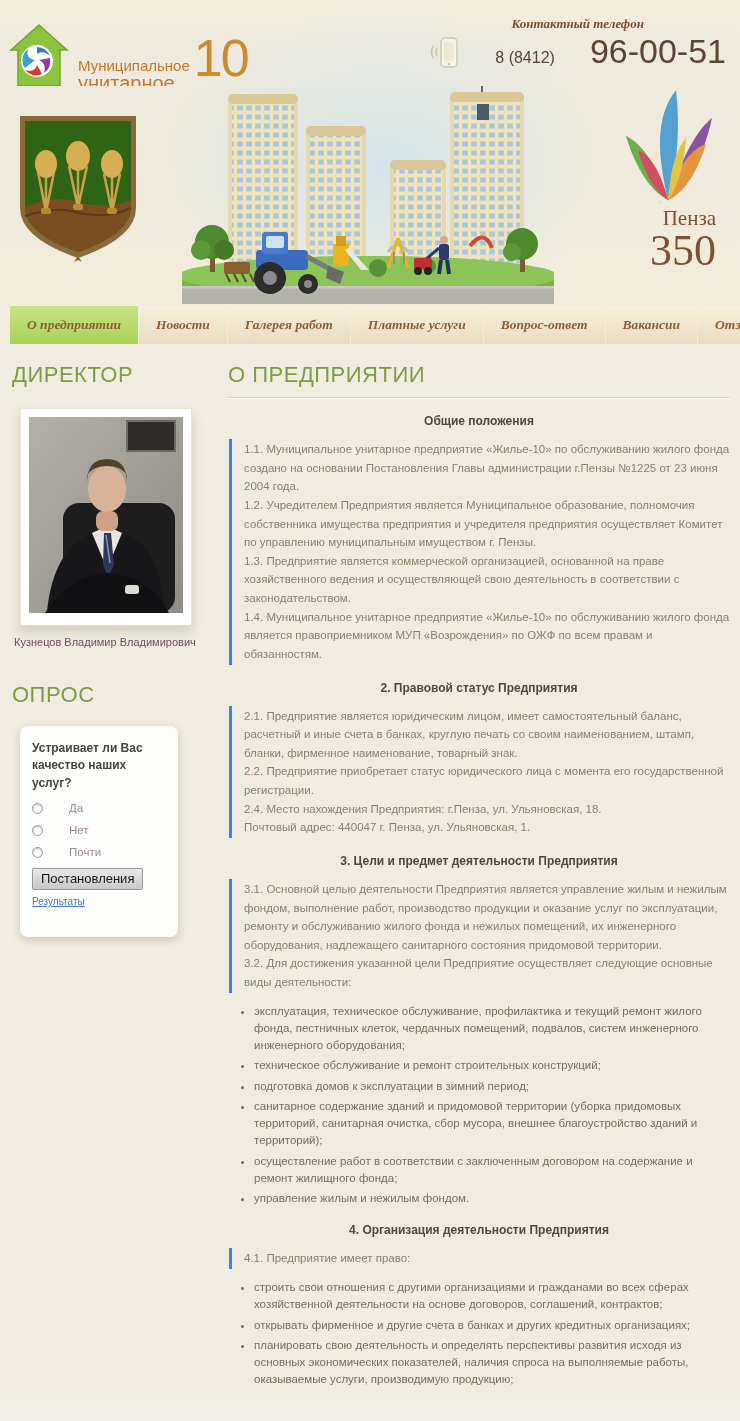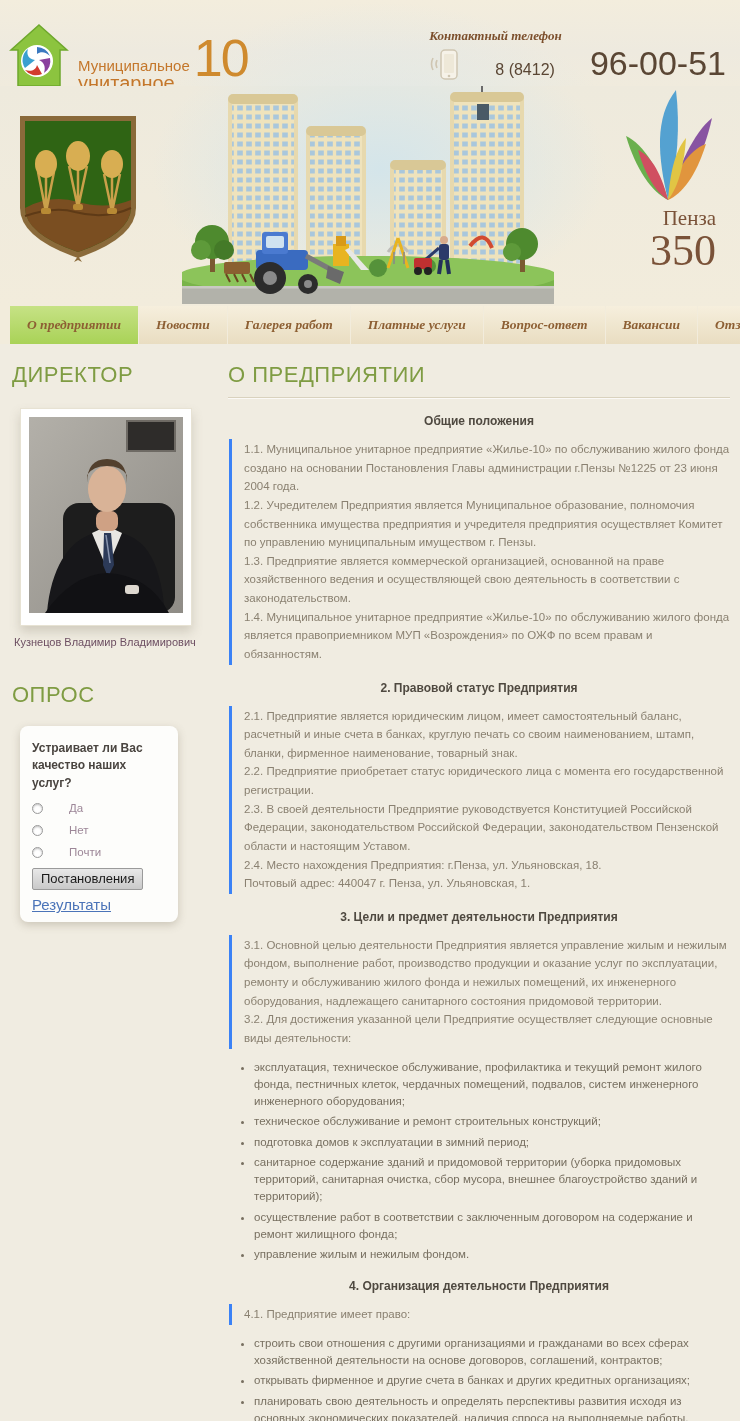--- a/index.html
+++ b/index.html
@@ -8,21 +8,21 @@
 
   
   .site-header { position:relative; height:86px; background:linear-gradient(180deg,#f3eddd 0%,#eeeadf 60%,#f0ebdd 100%); overflow:hidden; }
   .sky-wash { position:absolute; left:120px; top:0; width:520px; height:200px; background:radial-gradient(ellipse at 50% 90%, #d9e7ec 0%, rgba(217,231,236,0) 70%); pointer-events:none; }
   .brand { position:absolute; left:8px; top:10px; display:flex; align-items:center; }
   .brand-text { margin-left:8px; color:#c4772b; line-height:1.02;margin-top:48px; }
   .brand-l1 { font-size:15px; }
   .brand-l2 { font-size:20px; }
   .brand-l3 { font-size:13px; }
   .brand-num { font-size:52px; color:#cf8a2e; font-weight:400; margin-left:4px; line-height:0.9; letter-spacing:-2px; }
-  .contact { position:absolute; right:14px; top:28px; text-align:left; }
+  .contact { position:absolute; right:14px; top:16px; text-align:center; }
   .contact-label { font-family:"Liberation Serif", serif; font-style:italic; font-weight:bold; font-size:13px; color:#7c4f2c; }
   .phone-row { display:flex; align-items:baseline; justify-content:flex-end; margin-top:2px;gap:31px; }
   .phone-icon-wrap { align-self:center; margin-right:5px; }
   .phone-prefix { font-size:16px; color:#5a4634; }
   .phone-number { font-size:34px; color:#5a4634; letter-spacing:0; margin-left:4px; line-height:1; }
 
   
   .banner { position:relative; height:220px; background:linear-gradient(180deg,#eeeadd 0%,#f2ecdc 100%); overflow:hidden; }
   .banner .sky { position:absolute; left:150px; top:-60px; width:460px; height:260px; background:radial-gradient(ellipse at 50% 55%, #d4e5ea 0%, rgba(212,229,234,0) 70%); }
   .coat { position:absolute; left:16px; top:26px; }
@@ -39,27 +39,27 @@
     font-family:"Liberation Serif", serif; font-style:italic; font-weight:bold; font-size:13.5px; color:#8d5f33; cursor:pointer; white-space:nowrap; }
   ul.nav li:first-of-type { background:linear-gradient(180deg,#c6e285 0%,#a9d257 100%); }
 
   
   .content { display:flex; background:#f0ece1; min-height:952px; padding:0 10px; }
   .aside { width:200px; flex:none; padding:18px 10px 0 2px; }
   .green-h { font-size:22px; font-weight:400; color:#7f9c43; letter-spacing:0.5px; }
   .photo-card { margin:20px 0 10px 8px; width:172px; background:#fff; border:1px solid #e7e2d3; padding:8px; box-shadow:0 6px 10px rgba(120,110,90,0.25); }
   .director-name { font-size:11px; color:#6d4f62; margin:10px 0 0 2px; }
   .poll-h { margin-top:34px; }
-  .poll-card { margin:18px 0 0 8px; width:158px; background:#fdfdfb; border-radius:8px; padding:14px 12px 8px; box-shadow:0 3px 8px rgba(120,110,90,0.3); }
+  .poll-card { margin:18px 0 0 8px; width:158px; background:#fdfdfb; border-radius:8px; padding:14px 12px 28px; box-shadow:0 3px 8px rgba(120,110,90,0.3); }
   .poll-q { font-size:12px; font-weight:bold; color:#4a4540; line-height:1.45; margin-bottom:10px; }
   .poll-row { display:flex; align-items:center; margin-bottom:10px; }
   .radio { width:11px; height:11px; border-radius:50%; border:1px solid #9a9a9a; background:#fff; flex:none; box-shadow:inset 0 1px 2px rgba(0,0,0,0.25); }
   .poll-opt { font-size:11.5px; color:#9d8798; margin-left:26px; }
   .vote-btn { display:inline-block; font-size:13px; color:#1a1a1a; background:linear-gradient(180deg,#e8e8e8,#c9c9c9); border:1px solid #9a9a9a; border-radius:2px; padding:2px 8px 3px; cursor:pointer; white-space:nowrap; font-family:"Liberation Sans",sans-serif; }
-  .results-link { display:inline-block; margin-top:6px; font-size:15px; color:#4b74b8; text-decoration:underline; cursor:pointer; }
+  .results-link { display:inline-block; margin-top:6px; font-size:10px; color:#4b74b8; text-decoration:underline; cursor:pointer; }
 
   .main { flex:1; padding:18px 0 0 18px; }
   .page-title { font-size:22px; font-weight:400; color:#7f9c43; letter-spacing:0.5px; padding-bottom:9px; border-bottom:1px solid #d9d2be; box-shadow:0 1px 0 rgba(255,255,255,0.7); margin-bottom:14px; }
   .sec-h { text-align:center; font-size:12px; font-weight:bold; color:#4f4940; margin:16px 0 11px; }
   .tblock { border-left:3px solid #3b82f6; padding:1px 0 1px 12px; margin:0 0 4px 1px; }
   .tblock p { font-size:11.5px; line-height:1.62; color:#8a8171; }
   ul.bullets { margin:10px 0 12px 4px; padding-left:22px; }
   ul.bullets li { font-size:11.5px; line-height:1.5; color:#776f60; margin-bottom:3px; }
 </style>
 </head>
@@ -320,21 +320,20 @@
           <p>1.2. Учредителем Предприятия является Муниципальное образование, полномочия собственника имущества предприятия и учредителя предприятия осуществляет Комитет по управлению муниципальным имуществом г. Пензы.</p>
           <p>1.3. Предприятие является коммерческой организацией, основанной на праве хозяйственного ведения и осуществляющей свою деятельность в соответствии с законодательством.</p>
           <p>1.4. Муниципальное унитарное предприятие «Жилье-10» по обслуживанию жилого фонда является правоприемником МУП «Возрождения» по ОЖФ по всем правам и обязанностям.</p>
         </div>
 
       <h3 class="sec-h">2. Правовой статус Предприятия</h3>
       <div class="tblock">
 
       <p>2.1. Предприятие является юридическим лицом, имеет самостоятельный баланс, расчетный и иные счета в банках, круглую печать со своим наименованием, штамп, бланки, фирменное наименование, товарный знак.</p>
           <p>2.2. Предприятие приобретает статус юридического лица с момента его государственной регистрации.</p>
-          <p>2.3. В своей деятельности Предприятие руководствуется Конституцией Российской Федерации, законодательством Российской Федерации, законодательством Пензенской области и настоящим Уставом.</p>
           <p>2.4. Место нахождения Предприятия: г.Пенза, ул. Ульяновская, 18.</p>
           <p>Почтовый адрес: 440047 г. Пенза, ул. Ульяновская, 1.</p>
         </div>
 
       <h3 class="sec-h">3. Цели и предмет деятельности Предприятия</h3>
       <div class="tblock">
 
       <p>3.1. Основной целью деятельности Предприятия является управление жилым и нежилым фондом, выполнение работ, производство продукции и оказание услуг по эксплуатации, ремонту и обслуживанию жилого фонда и нежилых помещений, их инженерного оборудования, надлежащего санитарного состояния придомовой территории.</p>
           <p>3.2. Для достижения указанной цели Предприятие осуществляет следующие основные виды деятельности:</p>
         </div>

